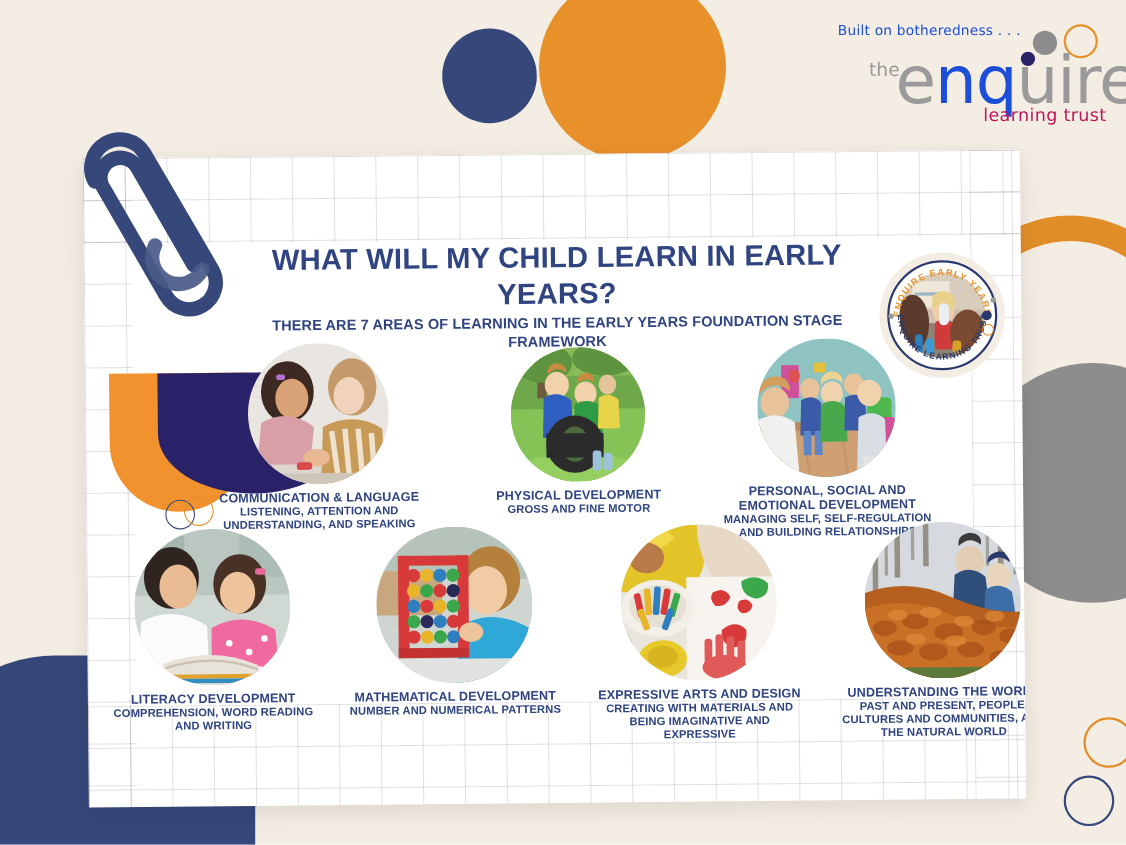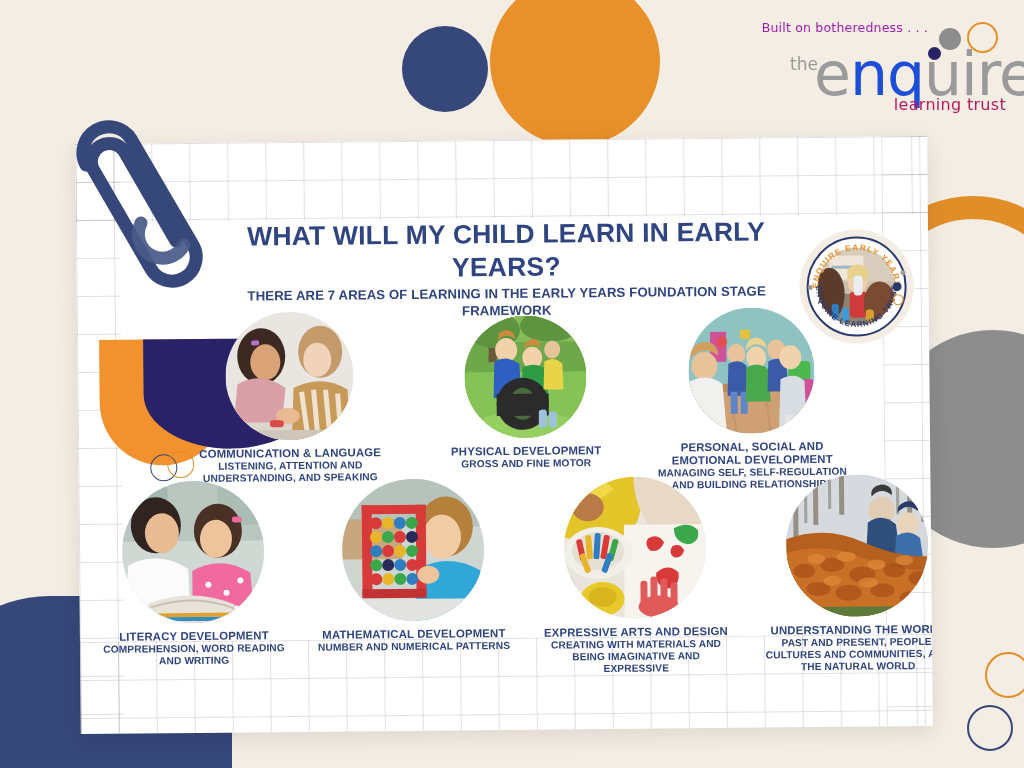--- a/index.html
+++ b/index.html
@@ -109,21 +109,21 @@
   }
 
   
   #logo {
     position: absolute; right: 14px; top: 14px;
     width: 232px; height: 98px;
     text-align: right;
   }
   .logo-tag {
     font-family: "DejaVu Sans", sans-serif;
-    font-size: 12.5px; color: #a21caf; letter-spacing: .2px;
+    font-size: 12.5px; color: #1d4ed8; letter-spacing: .2px;
     position: absolute; right: 82px; top: 6px; white-space: nowrap;
   }
   .logo-dot-gray {
     position:absolute; right:49px; top:14px; width:22px; height:22px;
     border-radius:50%; background:#8d8d8d;
   }
   .logo-ring-orange {
     position:absolute; right:12px; top:8px; width:31px; height:31px;
     border-radius:50%; border:2.4px solid #e8902a;
   }

